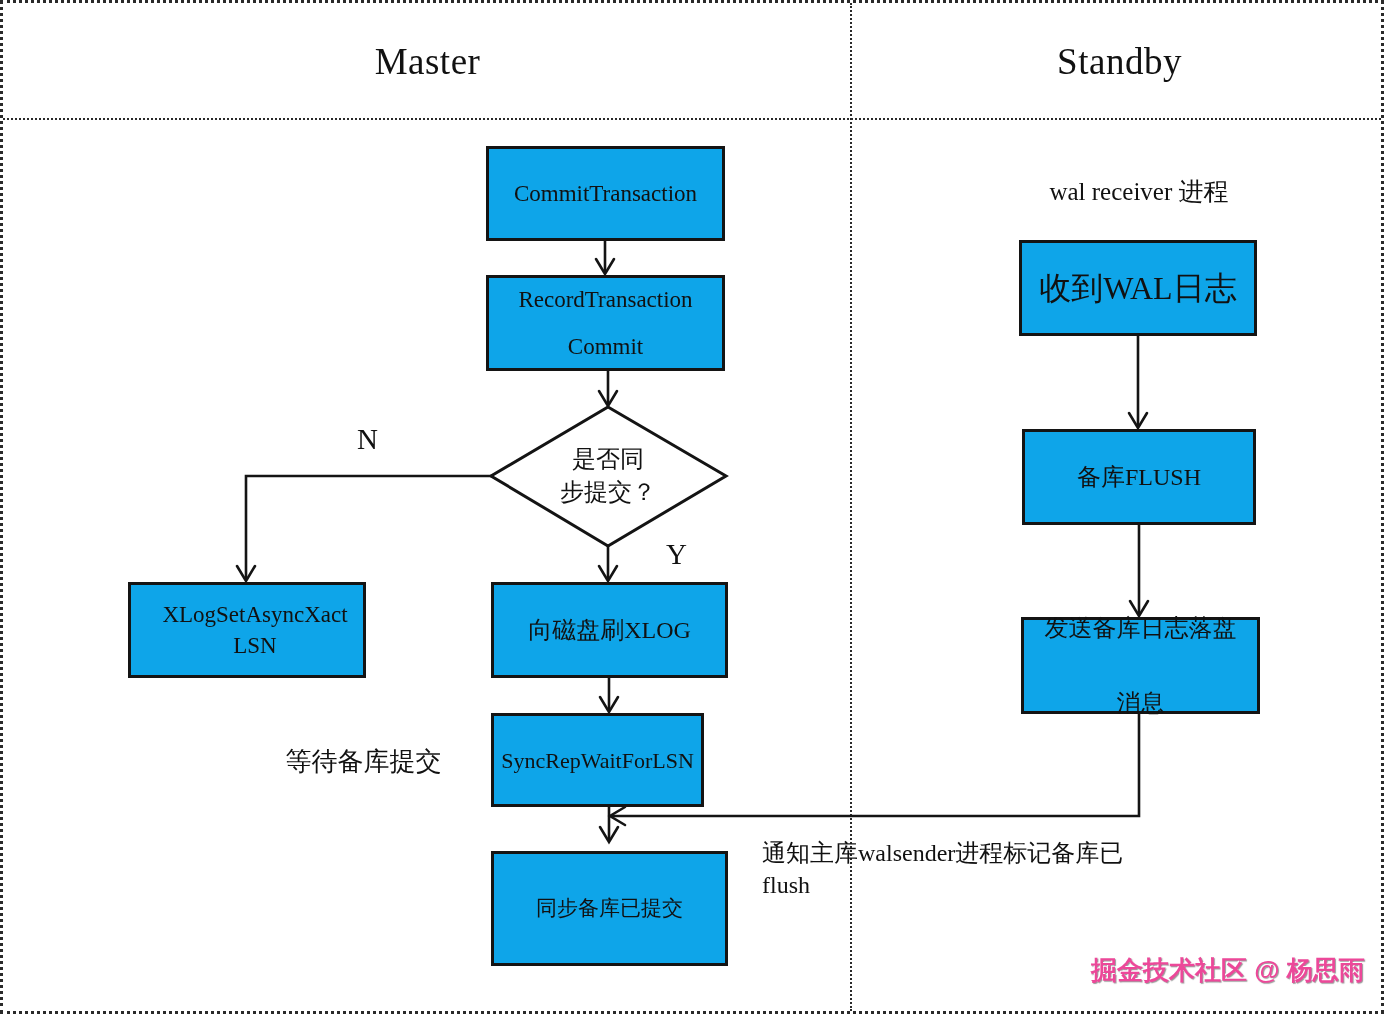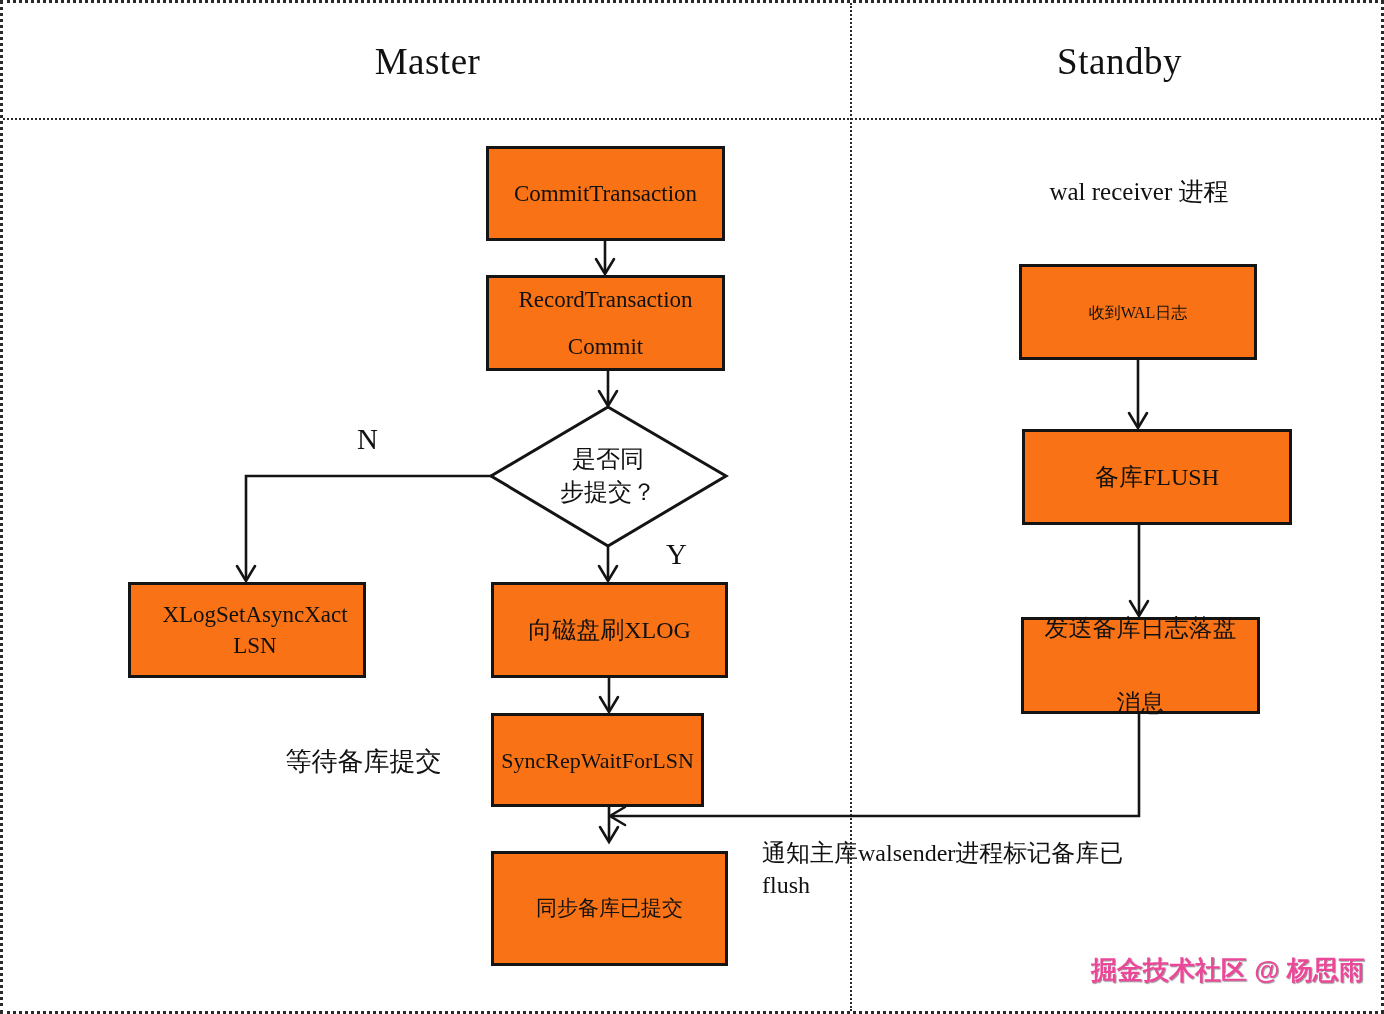--- a/index.html
+++ b/index.html
@@ -40,21 +40,21 @@
   .wires path, .wires polyline, .wires line {
     stroke: #141414; stroke-width: 2.6; fill: none;
     stroke-linecap: round; stroke-linejoin: miter;
   }
   .wires polygon { fill: #ffffff; stroke: #141414; stroke-width: 3; }
 
   .node {
     position: absolute;
     border: 3px solid #141414;
     box-sizing: border-box;
-    background: #f97316;
+    background: #0ea5e9;
     display: flex; flex-direction: column;
     align-items: center; justify-content: center;
     text-align: center;
     font-size: 23px;
     line-height: 31px;
   }
   .free-label {
     position: absolute;
     white-space: nowrap;
   }
@@ -187,25 +187,25 @@
   <div class="node" style="left:488px; top:710px; width:213px; height:94px; font-size:22px;">
     <span>SyncRepWaitForLSN</span>
   </div>
 
   <div class="node" style="left:488px; top:840px; width:237px; height:115px; font-size:21px;margin-top:8px;">
     <span>同步备库已提交</span>
   </div>
 
   <div class="wal-receiver-label">wal receiver 进程</div>
 
-  <div class="node" style="left:1016px; top:237px; width:238px; height:96px; font-size:16px;margin-top:24px;">
+  <div class="node" style="left:1016px; top:237px; width:238px; height:96px; font-size:32px;">
     <span>收到WAL日志</span>
   </div>
 
-  <div class="node" style="left:1019px; top:426px; width:270px; height:96px; font-size:24px;">
+  <div class="node" style="left:1019px; top:426px; width:234px; height:96px; font-size:24px;">
     <span>备库FLUSH</span>
   </div>
 
   <div class="node" style="left:1018px; top:614px; width:239px; height:97px; font-size:24px;gap:44px;">
     <span>发送备库日志落盘</span>
     <span>消息</span>
   </div>
 
   <div class="notify-label">
     <div>通知主库walsender进程标记备库已</div>

